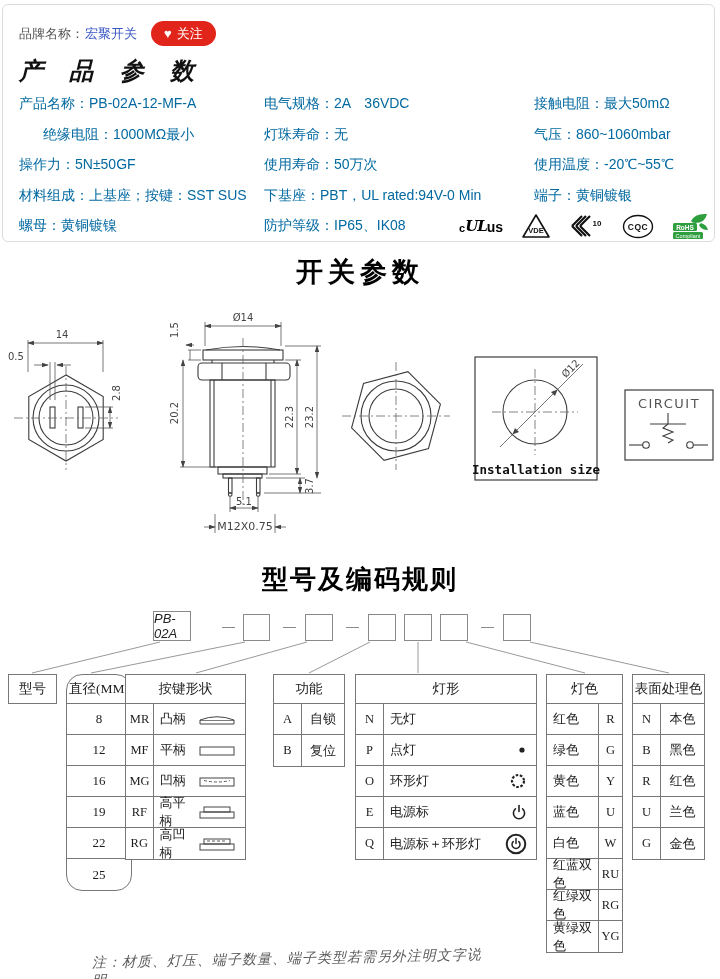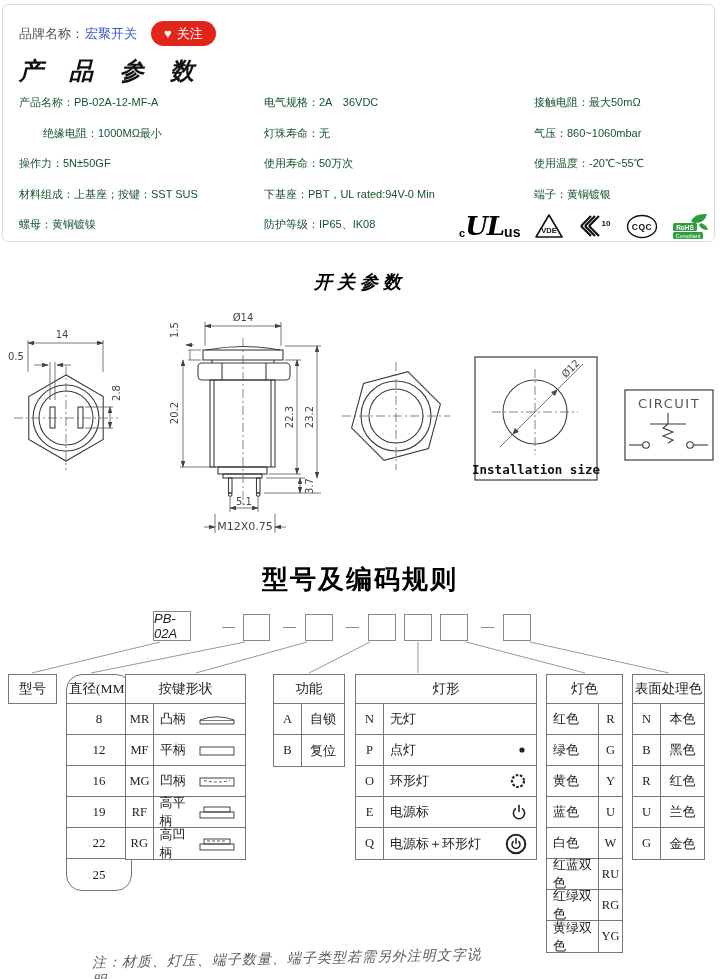--- a/index.html
+++ b/index.html
@@ -10,31 +10,31 @@
   
   .card{position:absolute;left:2px;top:4px;width:713px;height:238px;
         border:1px solid #dcdcdc;border-radius:6px;box-sizing:border-box;background:#fff;}
   .brand-row{position:absolute;left:16px;top:16px;display:flex;align-items:center;font-size:13px;color:#555;}
   .brand-name{color:#3a57c4;margin-left:1px;}
   .follow-btn{margin-left:14px;background:#e1251b;color:#fff;border:none;border-radius:13px;
         height:25px;padding:0 13px;display:flex;align-items:center;gap:5px;font-size:13px;cursor:pointer;}
   .follow-btn .heart{font-size:13px;line-height:1;}
   .pp-title{position:absolute;left:16px;top:50px;font-family:"DejaVu Serif",serif;font-style:italic;
         font-weight:bold;font-size:24px;letter-spacing:9px;color:#111;}
-  .spec-cell{position:absolute;font-size:11px;color:#14532d;white-space:pre;}
+  .spec-cell{position:absolute;font-size:14px;color:#0369a1;white-space:pre;}
   .certs{position:absolute;left:456px;top:204px;width:252px;height:34px;
         display:flex;align-items:center;justify-content:space-between;}
   .cert{display:flex;align-items:flex-end;}
   .cul{font-weight:bold;color:#000;line-height:1;}
   .cul .c{font-size:11px;font-weight:900;}
-  .cul .ul{font-size:26px;font-weight:900;font-family:"DejaVu Serif",serif;font-style:italic;letter-spacing:-1px;}
+  .cul .ul{font-size:15px;font-weight:900;font-family:"DejaVu Serif",serif;font-style:italic;letter-spacing:-1px;}
   .cul .us{font-size:14px;font-weight:900;}
   
   .h-section{position:absolute;left:0;width:720px;text-align:center;font-weight:bold;color:#000;}
-  .h-switch{top:270px;font-size:18px;letter-spacing:5px;font-style:italic;}
+  .h-switch{top:254px;font-size:27px;letter-spacing:5px;}
   .h-coding{top:562px;font-size:26px;letter-spacing:2px;}
   
   #drawings{position:absolute;left:0;top:300px;}
   
   .code-box{position:absolute;border:1px solid #8a8a8a;box-sizing:border-box;background:#fff;
         display:flex;align-items:center;justify-content:center;font-size:13px;color:#222;}
   .code-dash{position:absolute;width:13px;height:0;border-top:1.5px solid #8a8a8a;}
   #connector{position:absolute;left:0;top:641px;}
   
   .tcol{position:absolute;border:1px solid #777;box-sizing:border-box;background:#fff;

